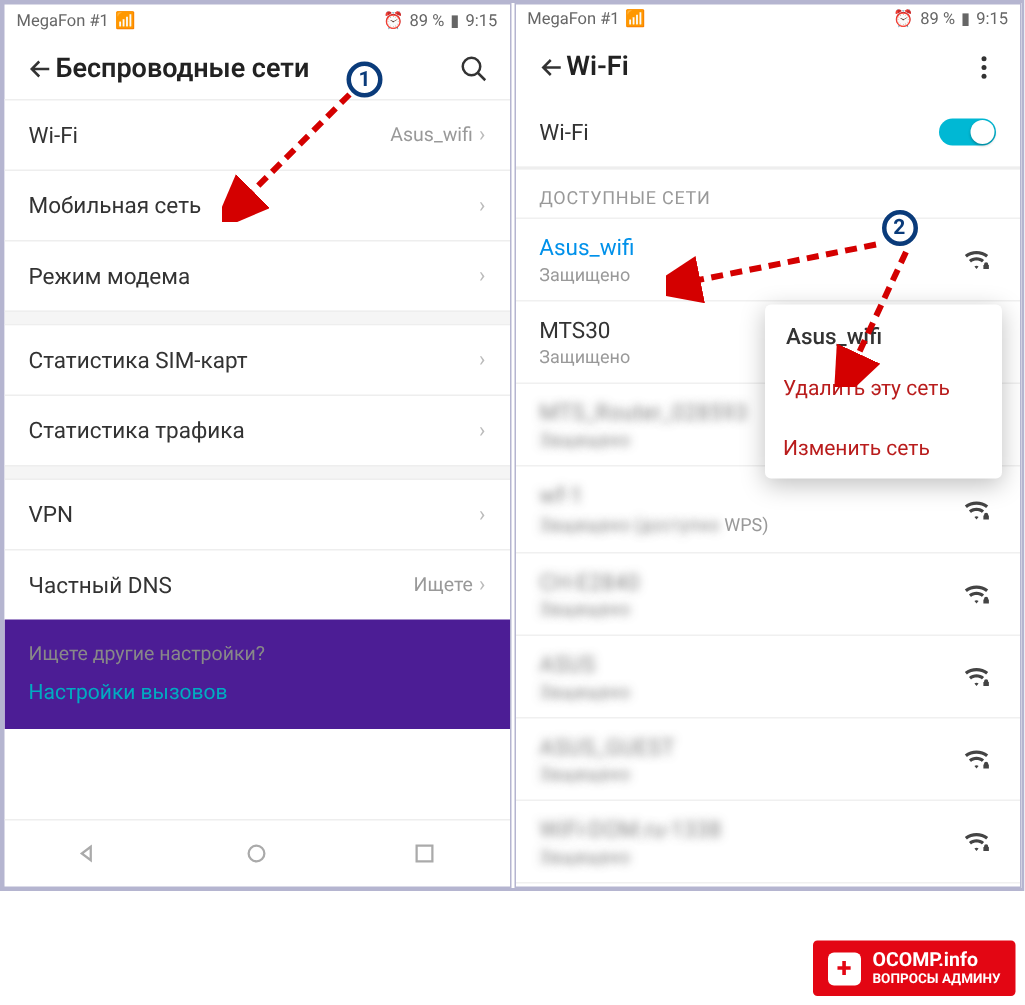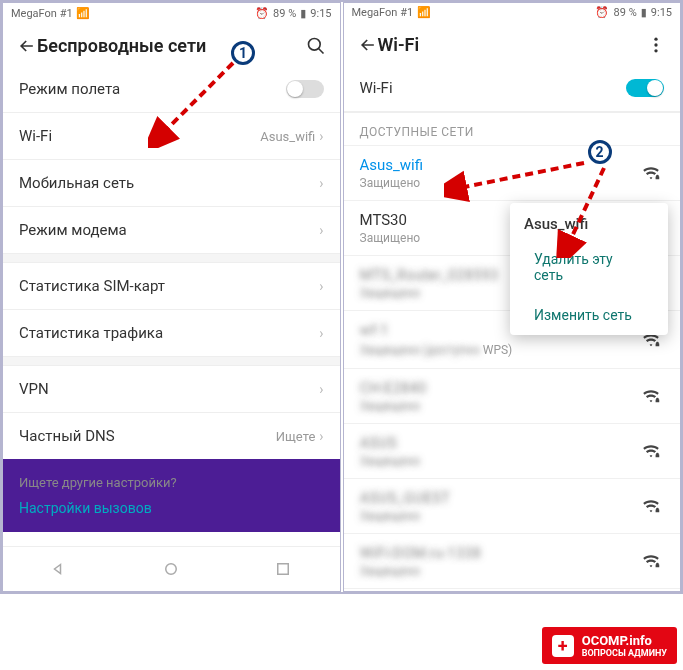--- a/index.html
+++ b/index.html
@@ -29,21 +29,21 @@
   .section-header { padding: 12px 16px 6px; font-size: 12px; color: #999; letter-spacing: 0.5px; }
   .wifi-item { padding: 10px 16px; display: flex; justify-content: space-between; align-items: center; border-top: 1px solid #f0f0f0; min-height: 52px; }
   .wifi-item .net { flex: 1; }
   .wifi-name { font-size: 15px; color: #333; }
   .wifi-name.active { color: #0091ea; }
   .wifi-sub { font-size: 12px; color: #999; margin-top: 2px; }
   .wifi-icon { width: 24px; height: 24px; color: #555; position: relative; }
   .blurred .wifi-name, .blurred .wifi-sub { color: transparent; text-shadow: 0 0 6px rgba(80,80,80,0.7); }
   .context-menu { position: absolute; background: #fff; box-shadow: 0 4px 16px rgba(0,0,0,0.25); border-radius: 4px; top: 200px; right: 12px; width: 158px; z-index: 50; }
   .ctx-title { padding: 12px 14px 6px; font-size: 15px; color: #333; font-weight: 500; }
-  .ctx-item { padding: 12px 24px; font-size: 14px; color: #0f766e; }
+  .ctx-item { padding: 12px 12px; font-size: 14px; color: #b91c1c; }
   .badge { position: absolute; width: 24px; height: 24px; border-radius: 50%; border: 3px solid #0a3b7a; background: #fff; color: #0a3b7a; font-weight: bold; font-size: 14px; display: flex; align-items: center; justify-content: center; z-index: 60; }
   .badge-1 { top: 38px; left: 228px; }
   .badge-2 { top: 137px; left: 244px; }
   .arrow { position: absolute; z-index: 55; }
   .add-net { color: #0091ea; font-size: 15px; padding: 14px 16px; border-top: 1px solid #f0f0f0; }
   .watermark { position: absolute; bottom: 6px; right: 6px; background: #e30613; color: #fff; padding: 6px 10px; font-size: 13px; font-weight: bold; border-radius: 3px; display: flex; align-items: center; gap: 8px; z-index: 100; }
   .watermark .cross { background: #fff; color: #e30613; width: 22px; height: 22px; border-radius: 4px; display: flex; align-items: center; justify-content: center; font-size: 18px; font-weight: bold; }
   .watermark .sub { font-size: 9px; font-weight: bold; display: block; }
   .chevron { color: #bbb; font-size: 14px; }
   .wps-sub { font-size: 12px; color: #999; margin-top: 18px; }
@@ -76,24 +76,20 @@
       <span class="title">Беспроводные сети</span>
       <span class="icon">
         <svg viewBox="0 0 24 24" width="20" height="20" fill="none" stroke="#333" stroke-width="2">
             <circle cx="10" cy="10" r="7"></circle>
             <path d="M21 21l-6-6"></path>
           </svg>
       </span>
     </div>
 
     <div class="section">
-      <div class="item first">
-        <span>Режим полета</span>
-        <span class="toggle"></span>
-      </div>
       <div class="item">
         <span>Wi-Fi</span>
         <span class="value">
             <span>Asus_wifi</span>
             <span class="chevron">›</span>
           </span>
       </div>
       <div class="item">
         <span>Мобильная сеть</span>
         <span class="chevron">›</span>

